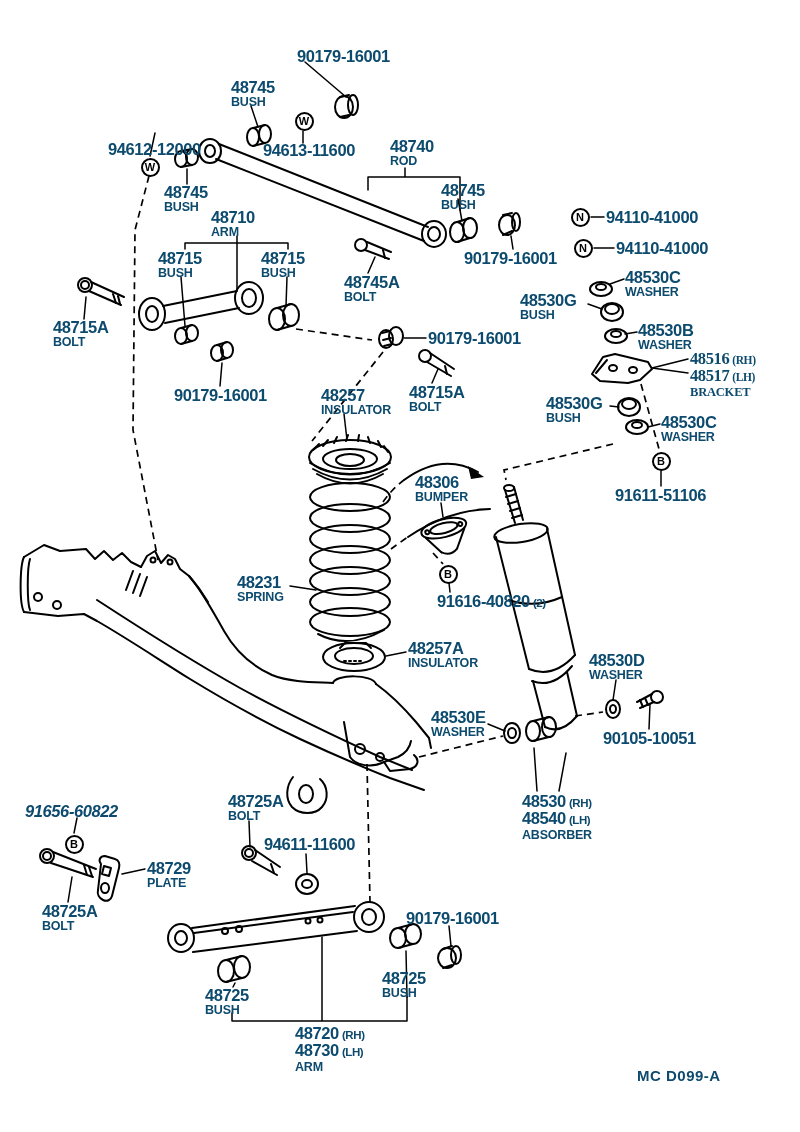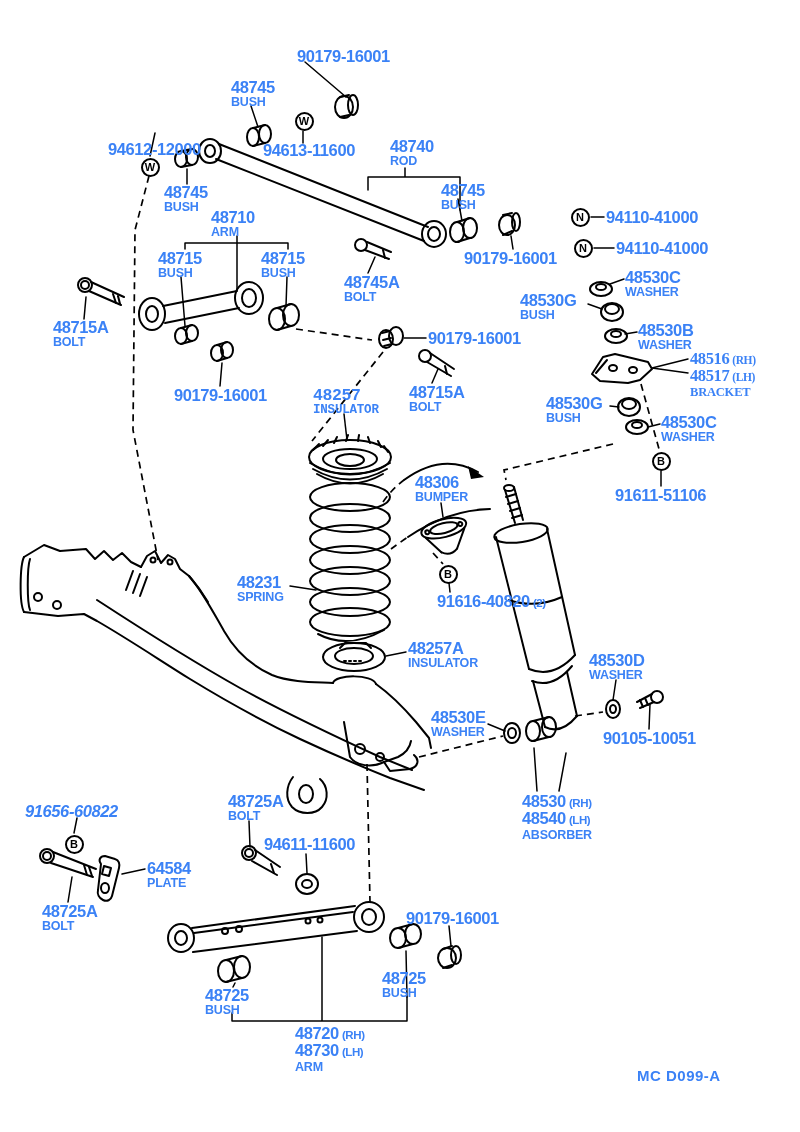--- a/index.html
+++ b/index.html
@@ -1,19 +1,19 @@
 <!DOCTYPE html>
 <html><head>
 <meta charset="utf-8">
 <style>
   html,body { margin:0; padding:0; }
   body { width:800px; height:1132px; position:relative; background:#ffffff; overflow:hidden; }
   #art { position:absolute; left:0; top:0; }
   #art * { vector-effect:non-scaling-stroke; }
-  .plabel { position:absolute; color:#3b82f6; font-family:"Liberation Sans",sans-serif;
+  .plabel { position:absolute; color:#0c4a6e; font-family:"Liberation Sans",sans-serif;
             font-weight:bold; white-space:nowrap; z-index:3; }
   .plabel .pn  { font-size:16.5px; line-height:15px; letter-spacing:-0.4px; }
   .plabel .nm  { font-size:12.5px; line-height:12px; letter-spacing:-0.2px; margin-top:1px; }
   .plabel .sfx { font-size:11.5px; letter-spacing:-0.4px; margin-left:3px; }
   .plabel.footer .pn { font-size:15px; letter-spacing:0.5px; }
   .csym { position:absolute; width:19px; height:19px; border:2px solid #000; border-radius:50%;
           box-sizing:border-box; background:#fff; text-align:center; z-index:3;
           font:bold 11px/14px "Liberation Sans",sans-serif; color:#000; }
   .stroke2  { stroke:#000; fill:none; stroke-width:2;   stroke-linecap:round; stroke-linejoin:round; }
   .stroke15 { stroke:#000; fill:none; stroke-width:1.5; stroke-linecap:round; stroke-linejoin:round; }
@@ -407,21 +407,21 @@
       <div class="pn"><span>48530G</span></div>
       <div class="nm"><span>BUSH</span></div>
     </div>
     <div class="plabel" style="left: 661px; top: 415px;">
       <div class="pn"><span>48530C</span></div>
       <div class="nm"><span>WASHER</span></div>
     </div>
     <div class="plabel" style="left: 615px; top: 488px;">
       <div class="pn"><span>91611-51106</span></div>
     </div>
-    <div class="plabel" style="left: 313px; top: 388px; font-family: Liberation Mono, monospace;">
+    <div class="plabel" style="left: 321px; top: 388px;">
       <div class="pn"><span>48257</span></div>
       <div class="nm"><span>INSULATOR</span></div>
     </div>
     <div class="plabel" style="left: 415px; top: 475px;">
       <div class="pn"><span>48306</span></div>
       <div class="nm"><span>BUMPER</span></div>
     </div>
     <div class="plabel" style="left: 237px; top: 575px;">
       <div class="pn"><span>48231</span></div>
       <div class="nm"><span>SPRING</span></div>
@@ -450,21 +450,21 @@
       <div class="nm"><span>ABSORBER</span></div>
     </div>
     <div class="plabel" style="left: 25px; top: 804px; font-style: italic;">
       <div class="pn"><span>91656-60822</span></div>
     </div>
     <div class="plabel" style="left: 42px; top: 904px;">
       <div class="pn"><span>48725A</span></div>
       <div class="nm"><span>BOLT</span></div>
     </div>
     <div class="plabel" style="left: 147px; top: 861px;">
-      <div class="pn"><span>64584</span></div>
+      <div class="pn"><span>48729</span></div>
       <div class="nm"><span>PLATE</span></div>
     </div>
     <div class="plabel" style="left: 228px; top: 794px;">
       <div class="pn"><span>48725A</span></div>
       <div class="nm"><span>BOLT</span></div>
     </div>
     <div class="plabel" style="left: 264px; top: 837px;">
       <div class="pn"><span>94611-11600</span></div>
     </div>
     <div class="plabel" style="left: 406px; top: 911px;">

